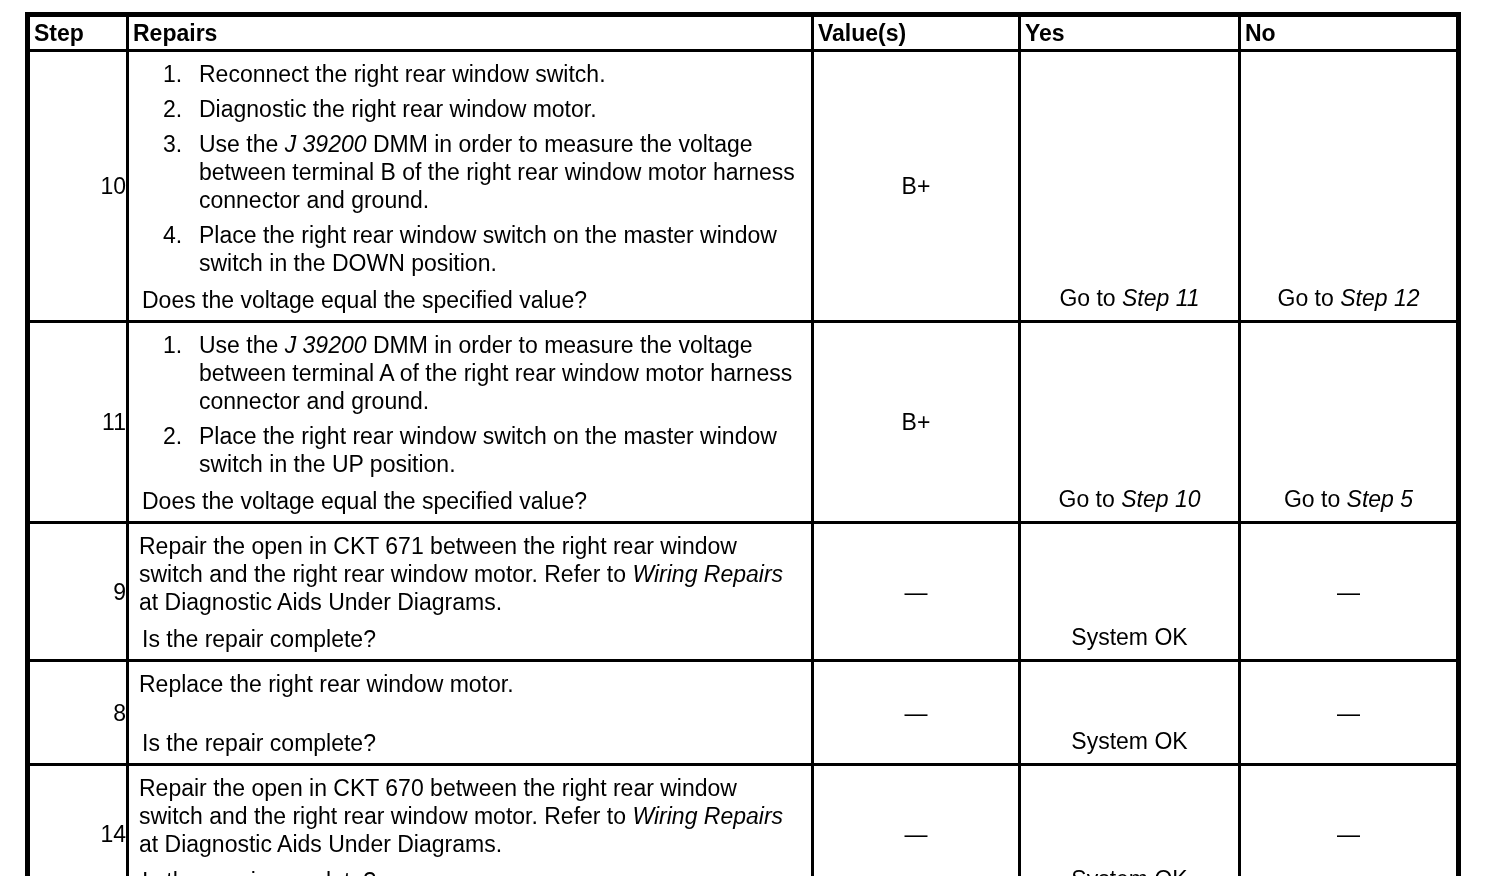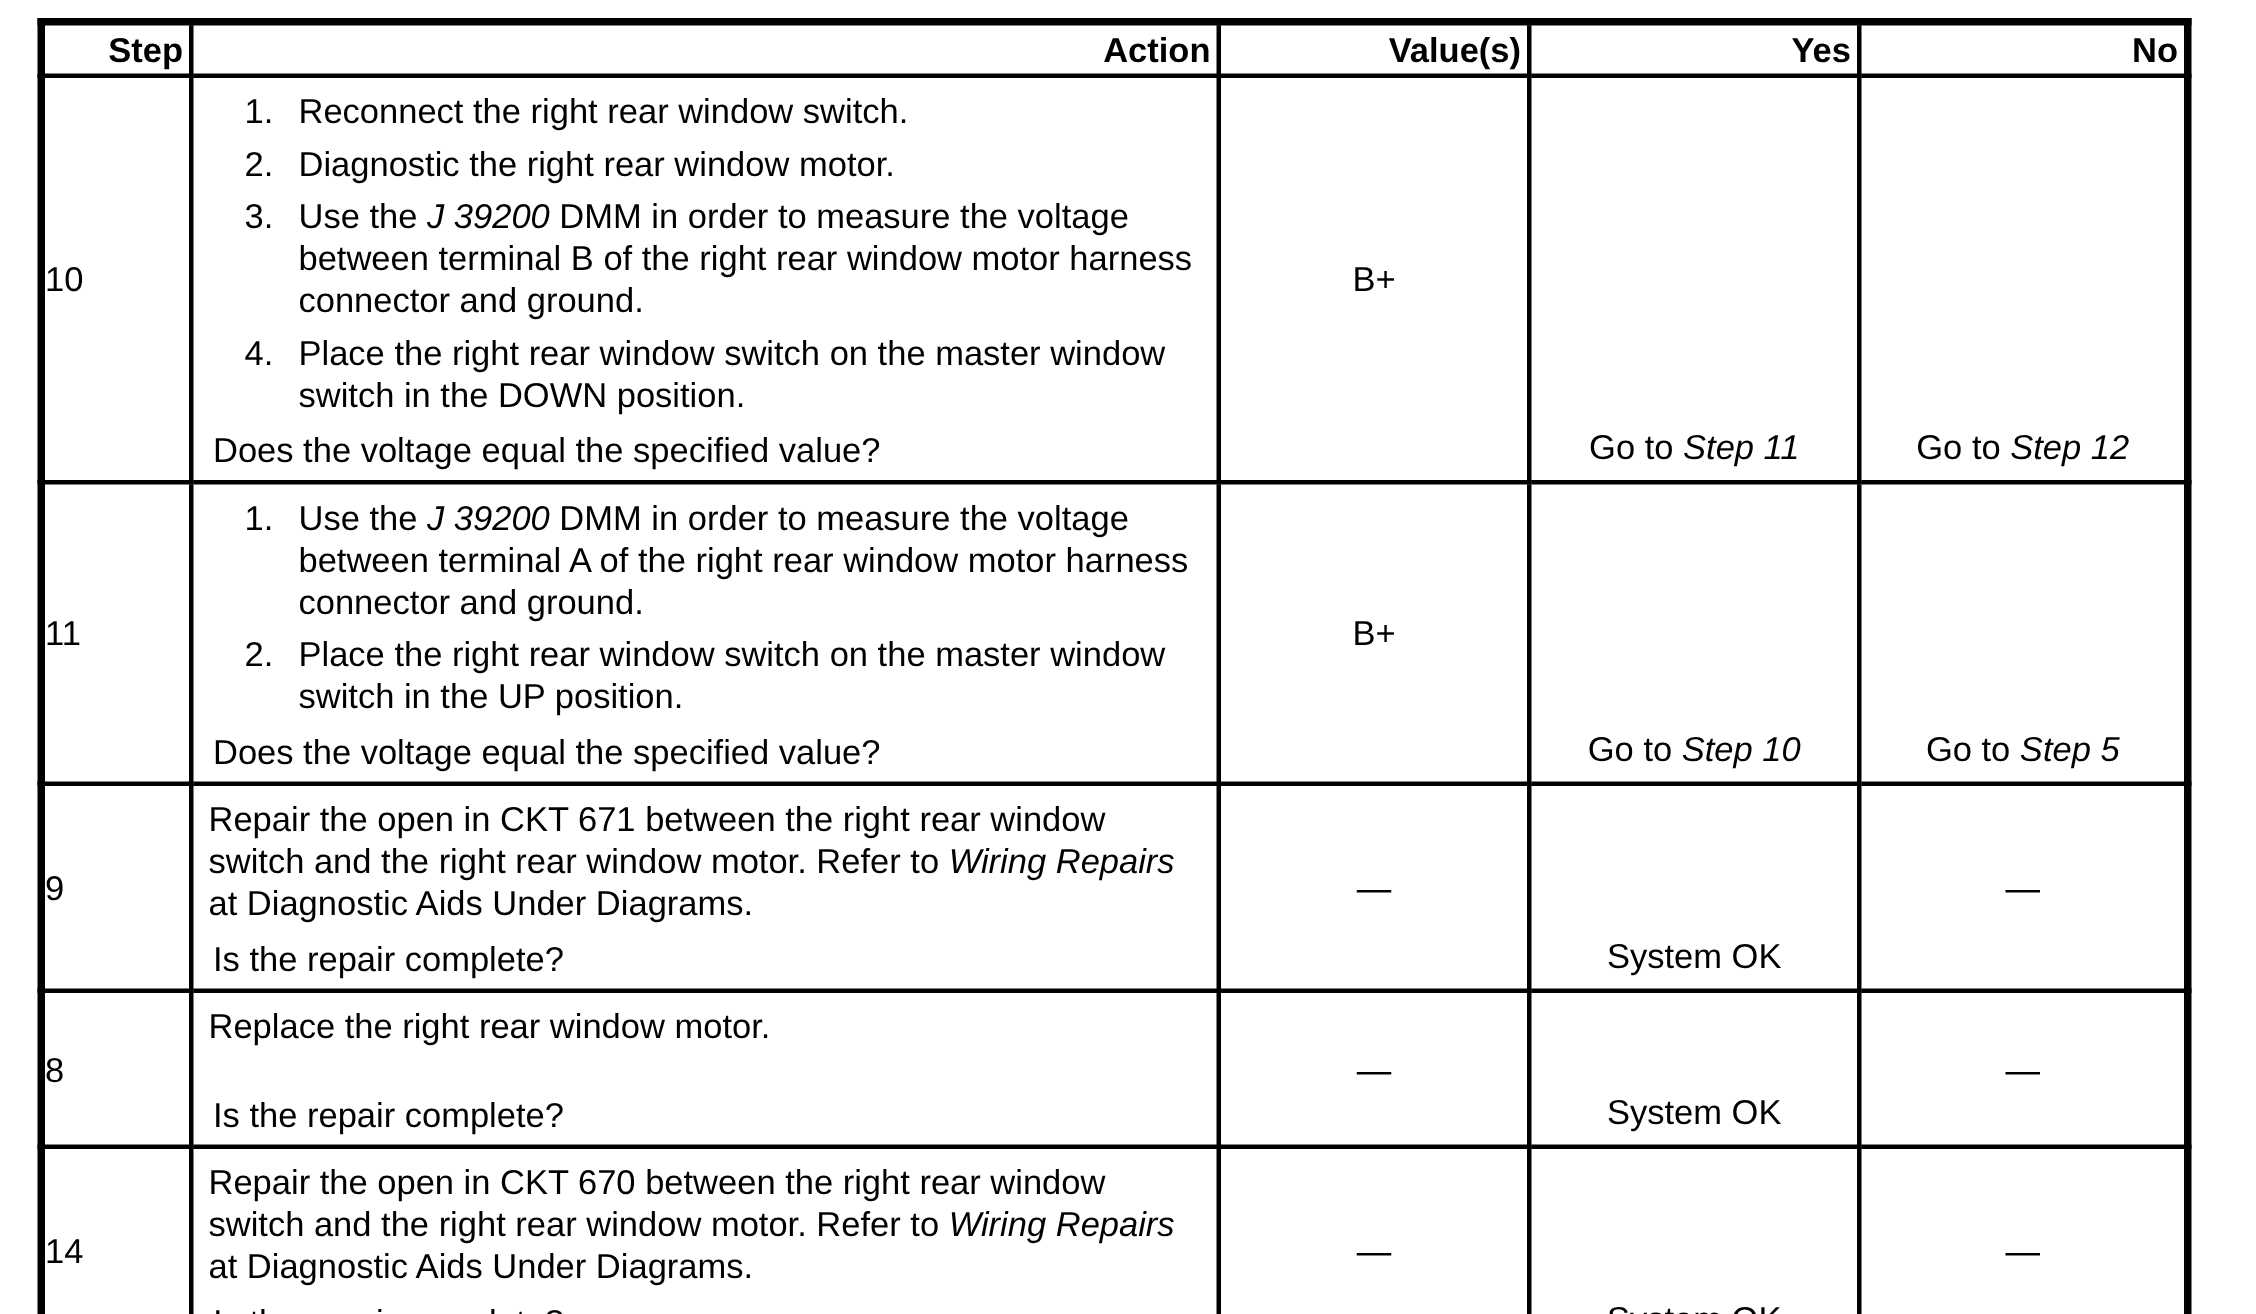--- a/index.html
+++ b/index.html
@@ -31,33 +31,33 @@
   thead tr { height: 36px; }
   tbody tr:nth-child(1) { height: 262px; }
   tbody tr:nth-child(2) { height: 195px; }
   tbody tr:nth-child(3) { height: 128px; }
   tbody tr:nth-child(4) { height: 104px; }
   tbody tr:nth-child(5) { height: 123px; }
 
   th {
     font-size: 23px;
     font-weight: bold;
-    text-align: right;
+    text-align: left;
     vertical-align: middle;
     padding: 2px 4px;
   }
   td {
     position: relative;
     vertical-align: middle;
     font-size: 23px;
     line-height: 28px;
     padding: 0;
   }
   td.step-cell {
-    text-align: left;
+    text-align: right;
   }
   td.action-cell {
     vertical-align: top;
     padding: 8px 8px 36px 10px;
   }
   .action-item {
     display: flex;
     margin: 0 0 7px 0;
   }
   .action-item .num {
@@ -97,21 +97,21 @@
     <colgroup>
       <col style="width:100px">
       <col style="width:685px">
       <col style="width:207px">
       <col style="width:220px">
       <col style="width:219px">
     </colgroup>
     <thead>
       <tr>
         <th>Step</th>
-        <th>Action</th>
+        <th>Repairs</th>
         <th>Value(s)</th>
         <th>Yes</th>
         <th>No</th>
       </tr>
     </thead>
     <tbody>
         <tr>
           <td class="step-cell">10</td>
           <td class="action-cell">
             <div class="action-item">

